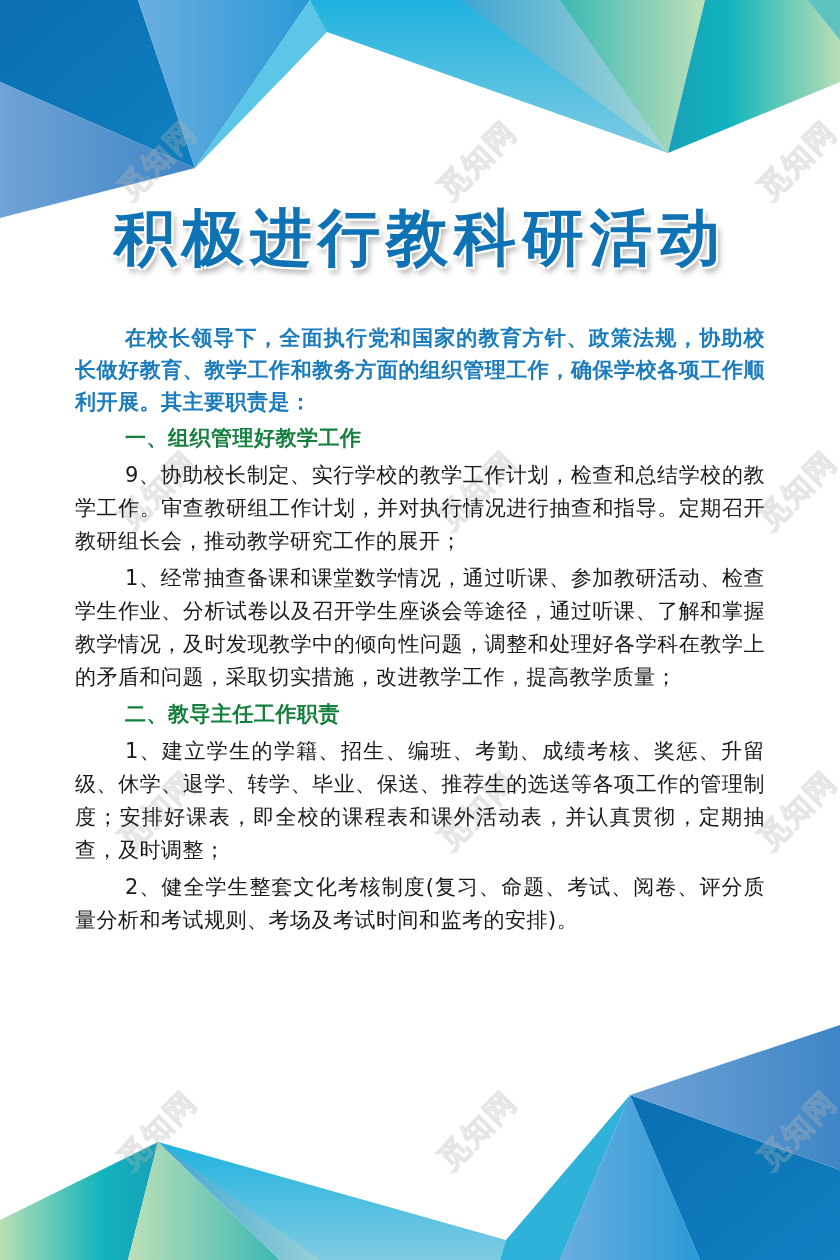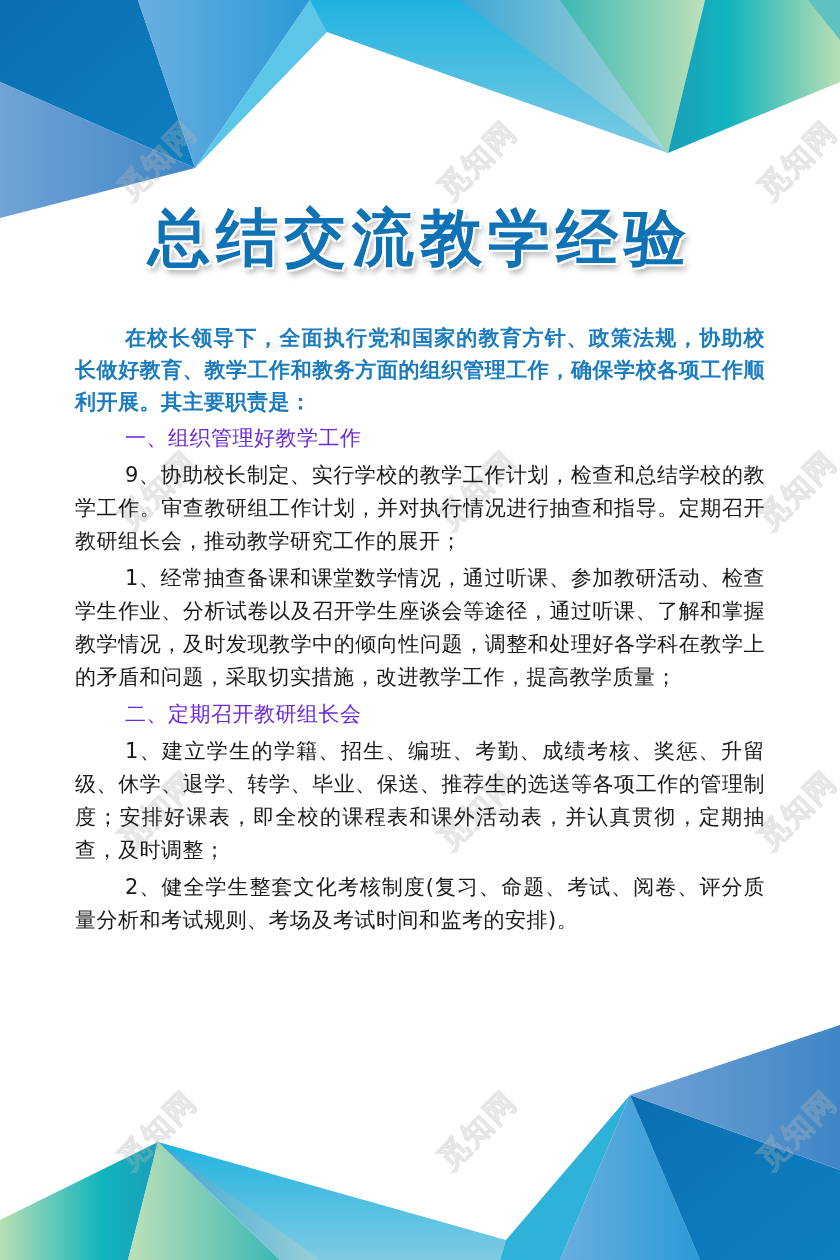--- a/index.html
+++ b/index.html
@@ -10,21 +10,21 @@
         -webkit-text-stroke: 1px rgba(180,180,180,0.35); transform: rotate(-45deg);
         letter-spacing: 2px; white-space: nowrap; }
   .title { position: absolute; left: 0; top: 196px; width: 840px; text-align: center;
            font-size: 62px; font-weight: bold; color: #0e72b5; letter-spacing: 6px;
            text-shadow: 2px 2px 0 #fff, -2px -2px 0 #fff, 2px -2px 0 #fff, -2px 2px 0 #fff,
                         3px 5px 6px rgba(0,0,0,0.35); }
   .content { position: absolute; left: 75px; top: 322px; width: 690px; }
   .p { font-size: 21px; line-height: 33px; color: #1a1a1a; margin: 0 0 4px 0;
        text-indent: 50px; text-align: justify; letter-spacing: 0.5px; }
   .p.intro { color: #1a7bbd; font-weight: bold; line-height: 32px; margin-bottom: 4px; }
-  .p.heading { font-weight: normal; color: #6d28d9; margin-bottom: 4px; }
+  .p.heading { font-weight: bold; color: #15803d; margin-bottom: 4px; }
 </style>
 </head>
 <body>
 
 <svg class="bg" viewBox="0 0 840 1260" xmlns="http://www.w3.org/2000/svg">
   <defs>
     <linearGradient id="gDeep" x1="0" y1="0" x2="1" y2="1">
       <stop offset="0" stop-color="#0a6fb2"></stop>
         <stop offset="1" stop-color="#0f7fc0"></stop>
     </linearGradient>
@@ -93,25 +93,25 @@
 <div class="wm" style="left:110px;top:470px;">觅知网</div>
 <div class="wm" style="left:430px;top:470px;">觅知网</div>
 <div class="wm" style="left:750px;top:470px;">觅知网</div>
 <div class="wm" style="left:110px;top:790px;">觅知网</div>
 <div class="wm" style="left:430px;top:790px;">觅知网</div>
 <div class="wm" style="left:750px;top:790px;">觅知网</div>
 <div class="wm" style="left:110px;top:1110px;">觅知网</div>
 <div class="wm" style="left:430px;top:1110px;">觅知网</div>
 <div class="wm" style="left:750px;top:1110px;">觅知网</div>
 
-<div class="title">总结交流教学经验</div>
+<div class="title">积极进行教科研活动</div>
 
 <div class="content">
   <p class="p intro">在校长领导下，全面执行党和国家的教育方针、政策法规，协助校长做好教育、教学工作和教务方面的组织管理工作，确保学校各项工作顺利开展。其主要职责是：</p>
 
   <p class="p heading">一、组织管理好教学工作</p>
   <p class="p">9、协助校长制定、实行学校的教学工作计划，检查和总结学校的教学工作。审查教研组工作计划，并对执行情况进行抽查和指导。定期召开教研组长会，推动教学研究工作的展开；</p>
   <p class="p">1、经常抽查备课和课堂数学情况，通过听课、参加教研活动、检查学生作业、分析试卷以及召开学生座谈会等途径，通过听课、了解和掌握教学情况，及时发现教学中的倾向性问题，调整和处理好各学科在教学上的矛盾和问题，采取切实措施，改进教学工作，提高教学质量；</p>
 
-  <p class="p heading">二、定期召开教研组长会</p>
+  <p class="p heading">二、教导主任工作职责</p>
   <p class="p">1、建立学生的学籍、招生、编班、考勤、成绩考核、奖惩、升留级、休学、退学、转学、毕业、保送、推荐生的选送等各项工作的管理制度；安排好课表，即全校的课程表和课外活动表，并认真贯彻，定期抽查，及时调整；</p>
   <p class="p">2、健全学生整套文化考核制度(复习、命题、考试、阅卷、评分质量分析和考试规则、考场及考试时间和监考的安排)。</p>
 </div>
 
 </body></html>

